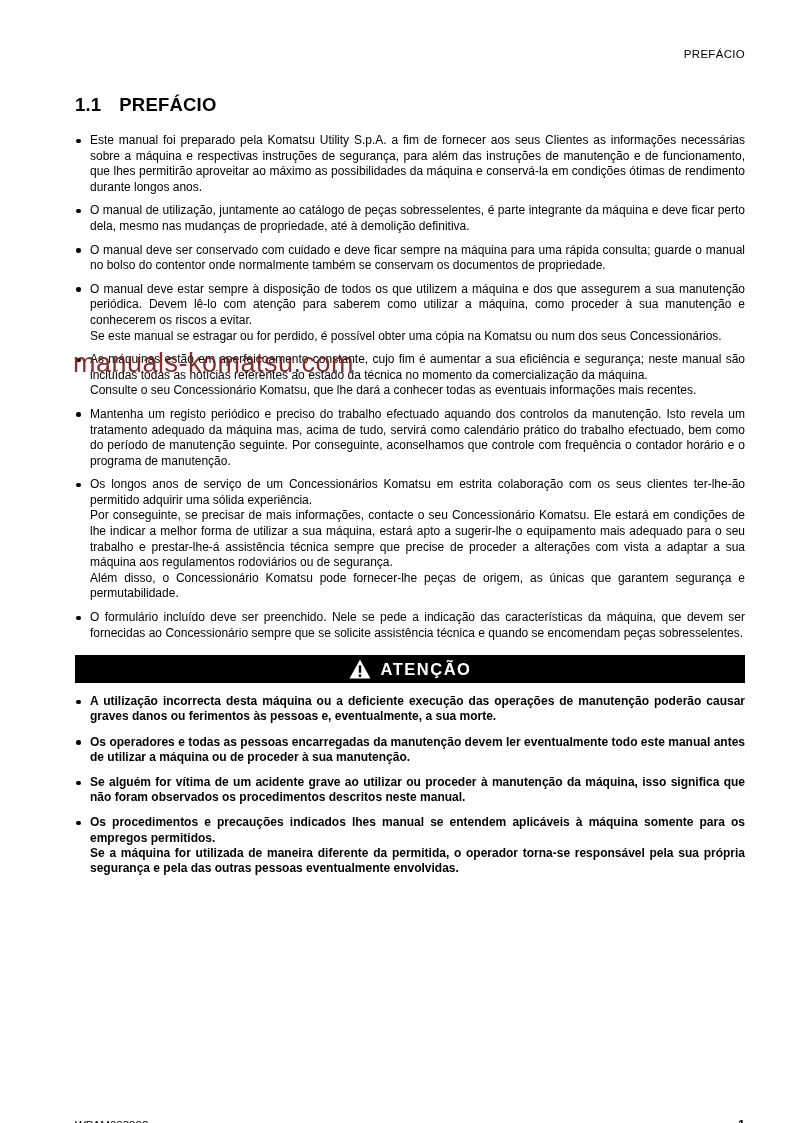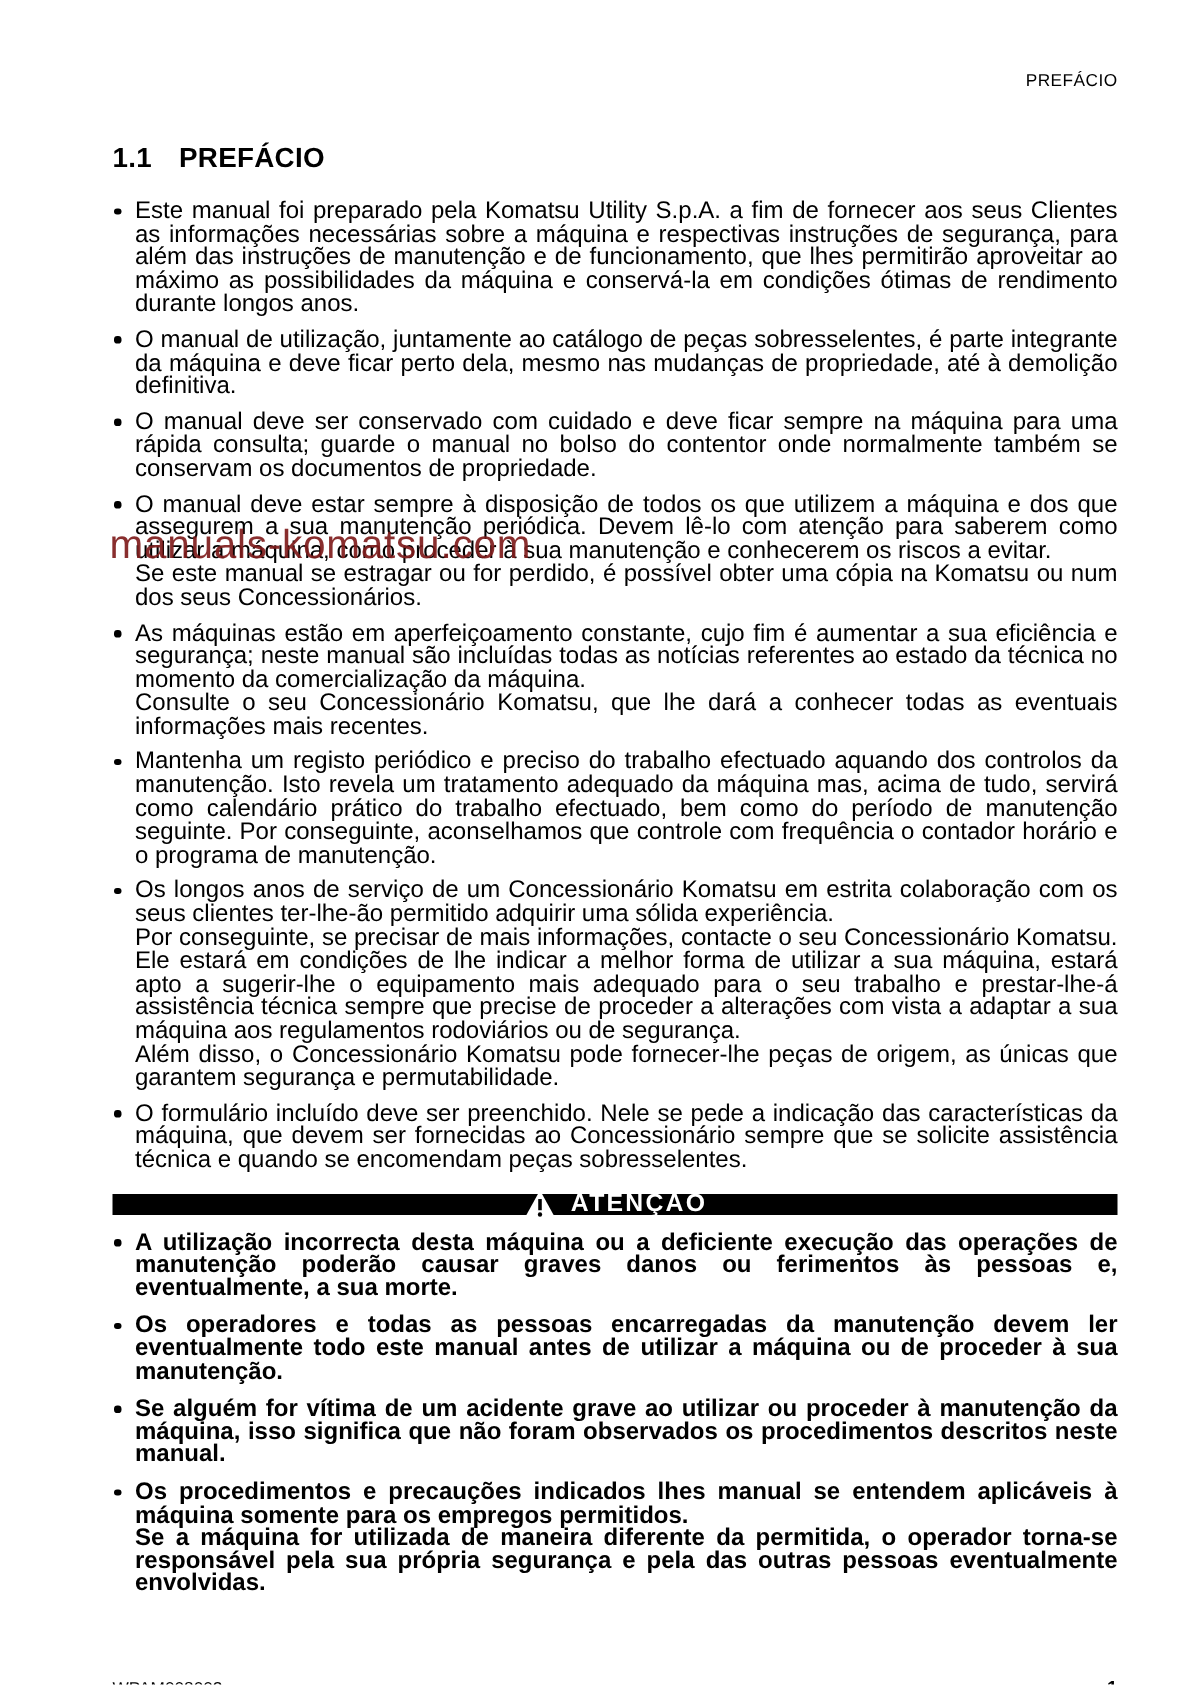--- a/index.html
+++ b/index.html
@@ -23,40 +23,40 @@
   }
   .section-title .num { margin-right:18px; }
 
   .content { margin-top:17px; }
 
   ul.bullets { list-style:none; }
   ul.bullets li {
     position:relative;
     padding-left:15px;
     margin-bottom:8px;
-    font-size:16px;
+    font-size:12px;
     line-height:15.6px;
     text-align:justify;
     hyphens:auto;
   }
   ul.bullets li::before {
     content:"";
     position:absolute;
     left:1px; top:5.5px;
     width:4.5px; height:4.5px;
     border-radius:50%;
     background:#000;
   }
   ul.bullets li p { margin:0; }
 
   .warning-banner {
     margin:14px 0 11px 0;
     background:#000000;
     color:#ffffff;
-    height:14px;
+    height:28px;
     display:flex;
     align-items:center;
     justify-content:center;
     gap:10px;
   }
   .warning-banner .warn-label {
     font-weight:bold;
     font-size:16.5px;
     letter-spacing:1.5px;
   }
@@ -120,21 +120,21 @@
         <p>Se este manual se estragar ou for perdido, é possível obter uma cópia na Komatsu ou num dos seus Concessionários.</p>
       </li>
       <li>
         <p>As máquinas estão em aperfeiçoamento constante, cujo fim é aumentar a sua eficiência e segurança; neste manual são incluídas todas as notícias referentes ao estado da técnica no momento da comercialização da máquina.</p>
         <p>Consulte o seu Concessionário Komatsu, que lhe dará a conhecer todas as eventuais informações mais recentes.</p>
       </li>
       <li>
         <p>Mantenha um registo periódico e preciso do trabalho efectuado aquando dos controlos da manutenção. Isto revela um tratamento adequado da máquina mas, acima de tudo, servirá como calendário prático do trabalho efectuado, bem como do período de manutenção seguinte. Por conseguinte, aconselhamos que controle com frequência o contador horário e o programa de manutenção.</p>
       </li>
       <li>
-        <p>Os longos anos de serviço de um Concessionário Komatsu em estrita colaboração com os seus clientes ter-lhe-ão permitido adquirir uma sólida experiência.</p>
+        <p>Os longos anos de serviço de um Concessionários Komatsu em estrita colaboração com os seus clientes ter-lhe-ão permitido adquirir uma sólida experiência.</p>
         <p>Por conseguinte, se precisar de mais informações, contacte o seu Concessionário Komatsu. Ele estará em condições de lhe indicar a melhor forma de utilizar a sua máquina, estará apto a sugerir-lhe o equipamento mais adequado para o seu trabalho e prestar-lhe-á assistência técnica sempre que precise de proceder a alterações com vista a adaptar a sua máquina aos regulamentos rodoviários ou de segurança.</p>
         <p>Além disso, o Concessionário Komatsu pode fornecer-lhe peças de origem, as únicas que garantem segurança e permutabilidade.</p>
       </li>
       <li>
         <p>O formulário incluído deve ser preenchido. Nele se pede a indicação das características da máquina, que devem ser fornecidas ao Concessionário sempre que se solicite assistência técnica e quando se encomendam peças sobresselentes.</p>
       </li>
     </ul>
 
     <div class="warning-banner">
       <span class="warn-icon">

